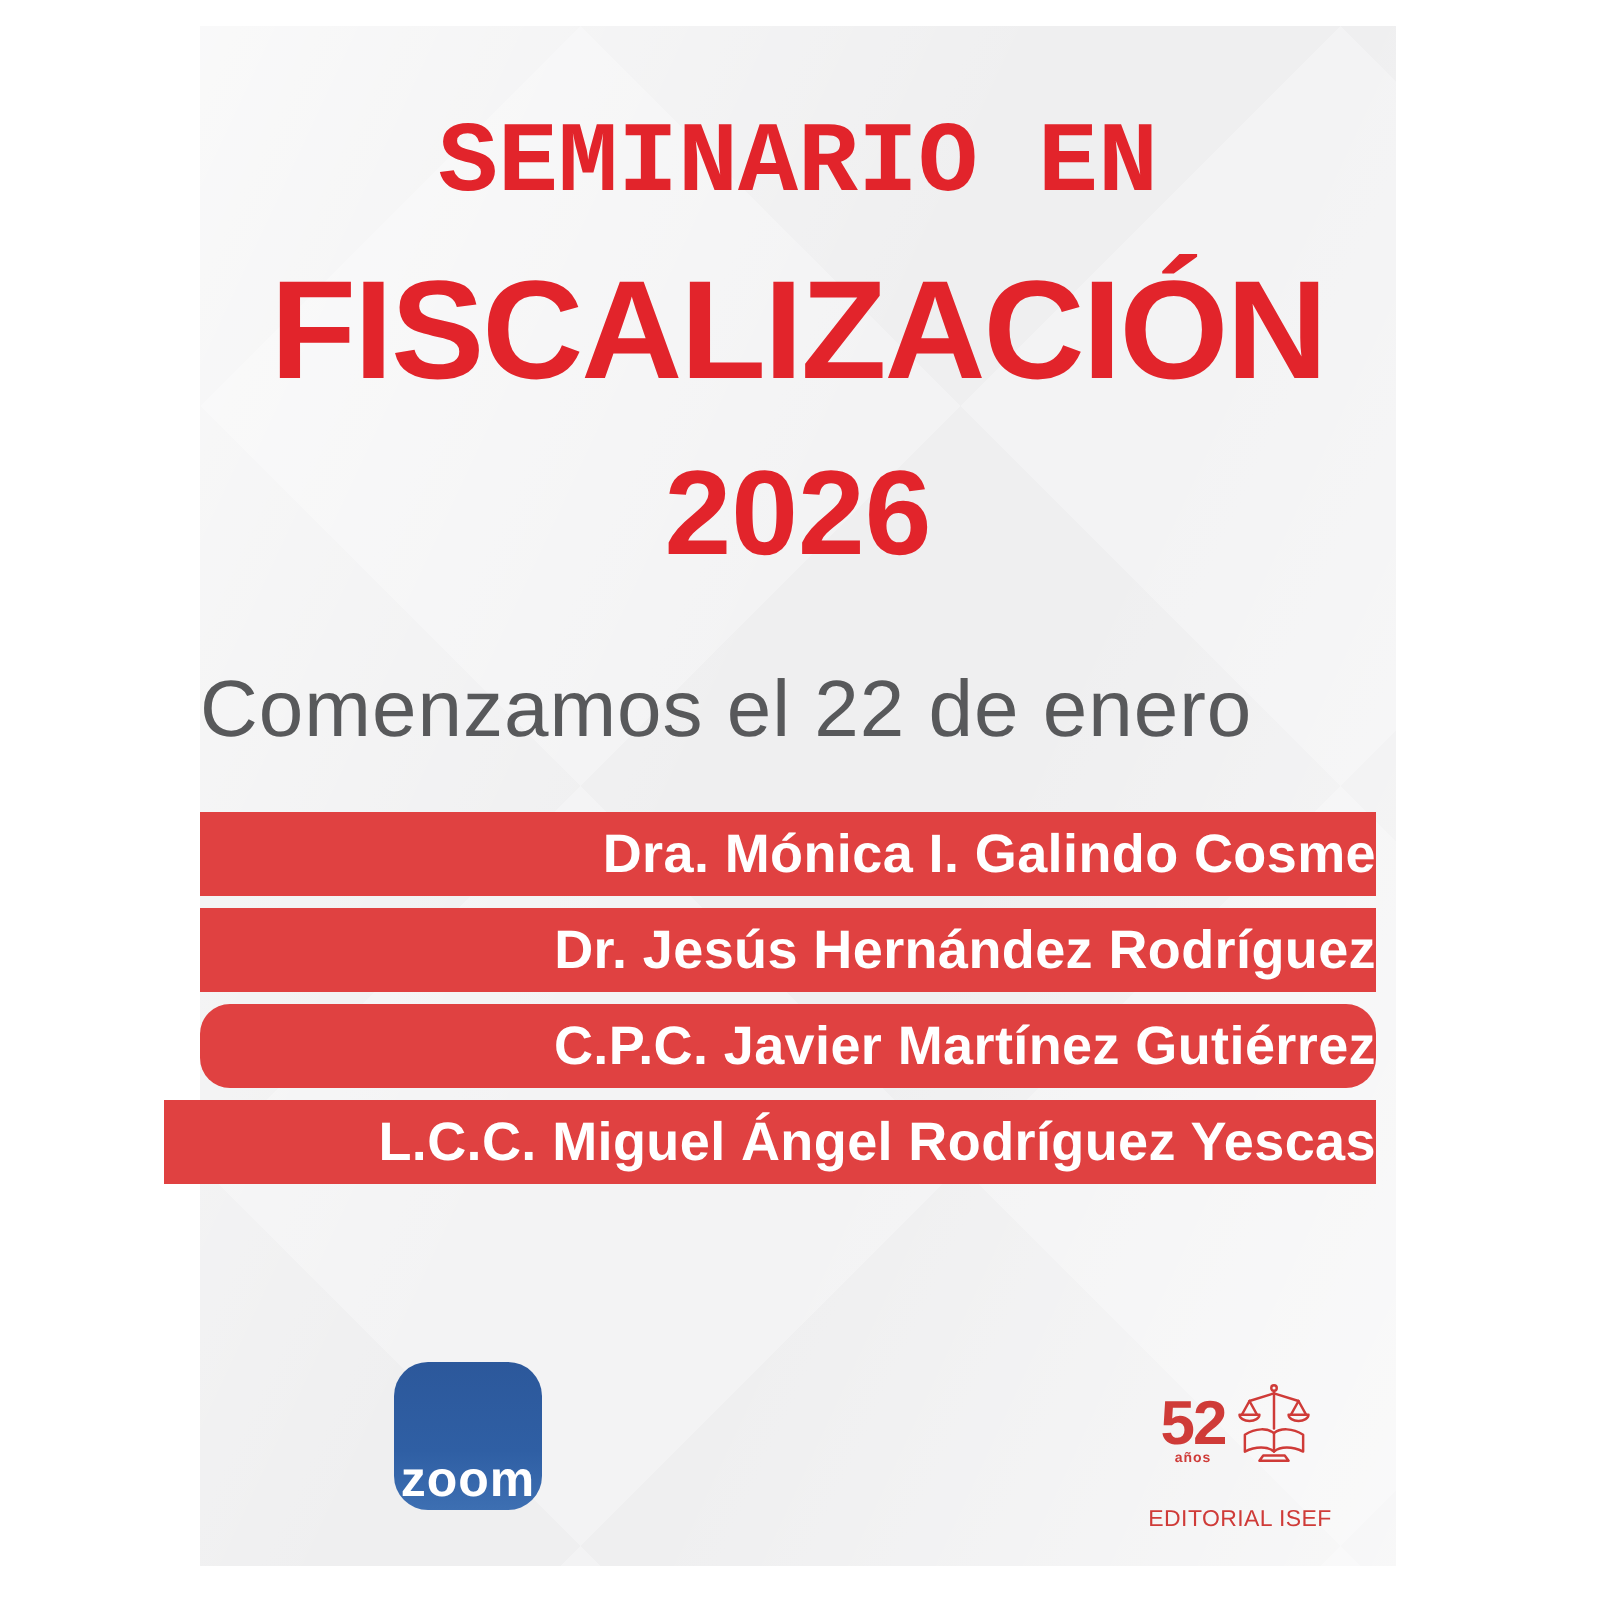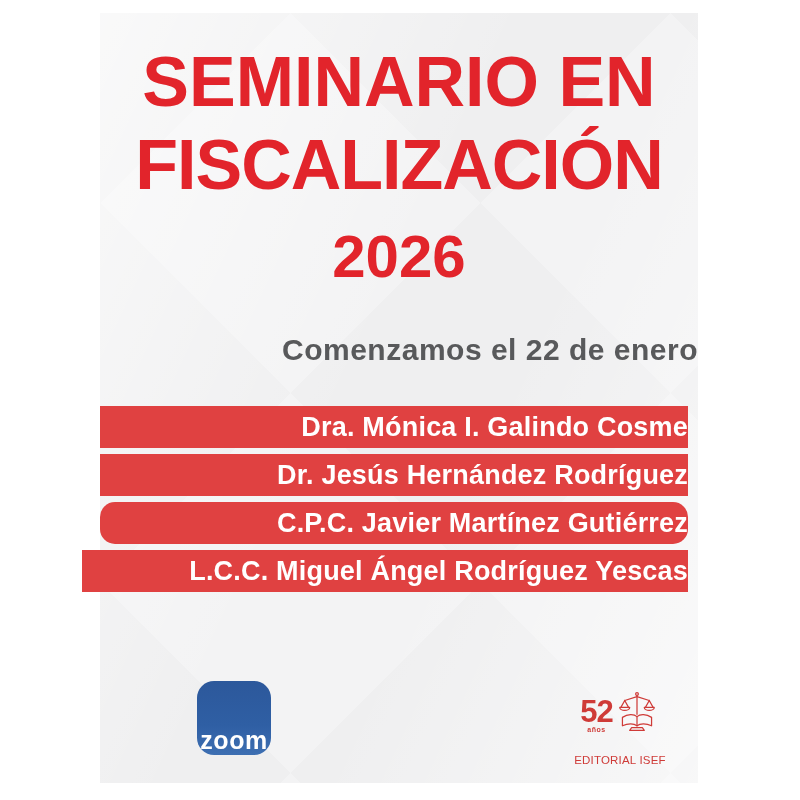--- a/index.html
+++ b/index.html
@@ -12,27 +12,27 @@
     background-color:#f3f3f4;
     background-image:
       linear-gradient(115deg, rgba(255,255,255,.65), rgba(255,255,255,0) 45%),
       linear-gradient(295deg, rgba(255,255,255,.55), rgba(255,255,255,0) 40%),
       linear-gradient(45deg, rgba(0,0,0,.015) 25%, transparent 25%, transparent 75%, rgba(0,0,0,.015) 75%),
       linear-gradient(135deg, rgba(0,0,0,.015) 25%, transparent 25%, transparent 75%, rgba(0,0,0,.015) 75%);
     background-size:100% 100%,100% 100%,380px 380px,380px 380px;
   }
 
   .title{position:absolute;top:28px;left:0;width:100%;text-align:center;color:#e2242b;font-weight:bold;}
-  .title .t1{font-size:70px;line-height:83px;letter-spacing:0px;}
+  .title .t1{font-size:50px;line-height:83px;letter-spacing:0px;font-family:Liberation Mono, monospace;}
   .title .t2{font-size:70px;line-height:83px;letter-spacing:-1px;}
   .title .t3{font-size:60px;line-height:83px;margin-top:8px;}
 
   .subtitle{
-    position:absolute;top:320px;left:0;width:100%;text-align:right;
-    color:#58595b;font-size:30px;font-weight:bold;letter-spacing:0.5px;
+    position:absolute;top:320px;left:0;width:100%;text-align:left;
+    color:#58595b;font-size:40px;font-weight:normal;letter-spacing:0.5px;
   }
 
   .banner{
     position:absolute;left:0;width:588px;height:42px;background:#e04141;
     display:flex;align-items:center;justify-content:flex-end;
   }
   .banner span{color:#ffffff;font-weight:bold;font-size:27px;white-space:nowrap;letter-spacing:0.2px;}
   .b1{top:393px;}
   .b2{top:441px;}
   .b3{top:489px;border-radius:15px;}

